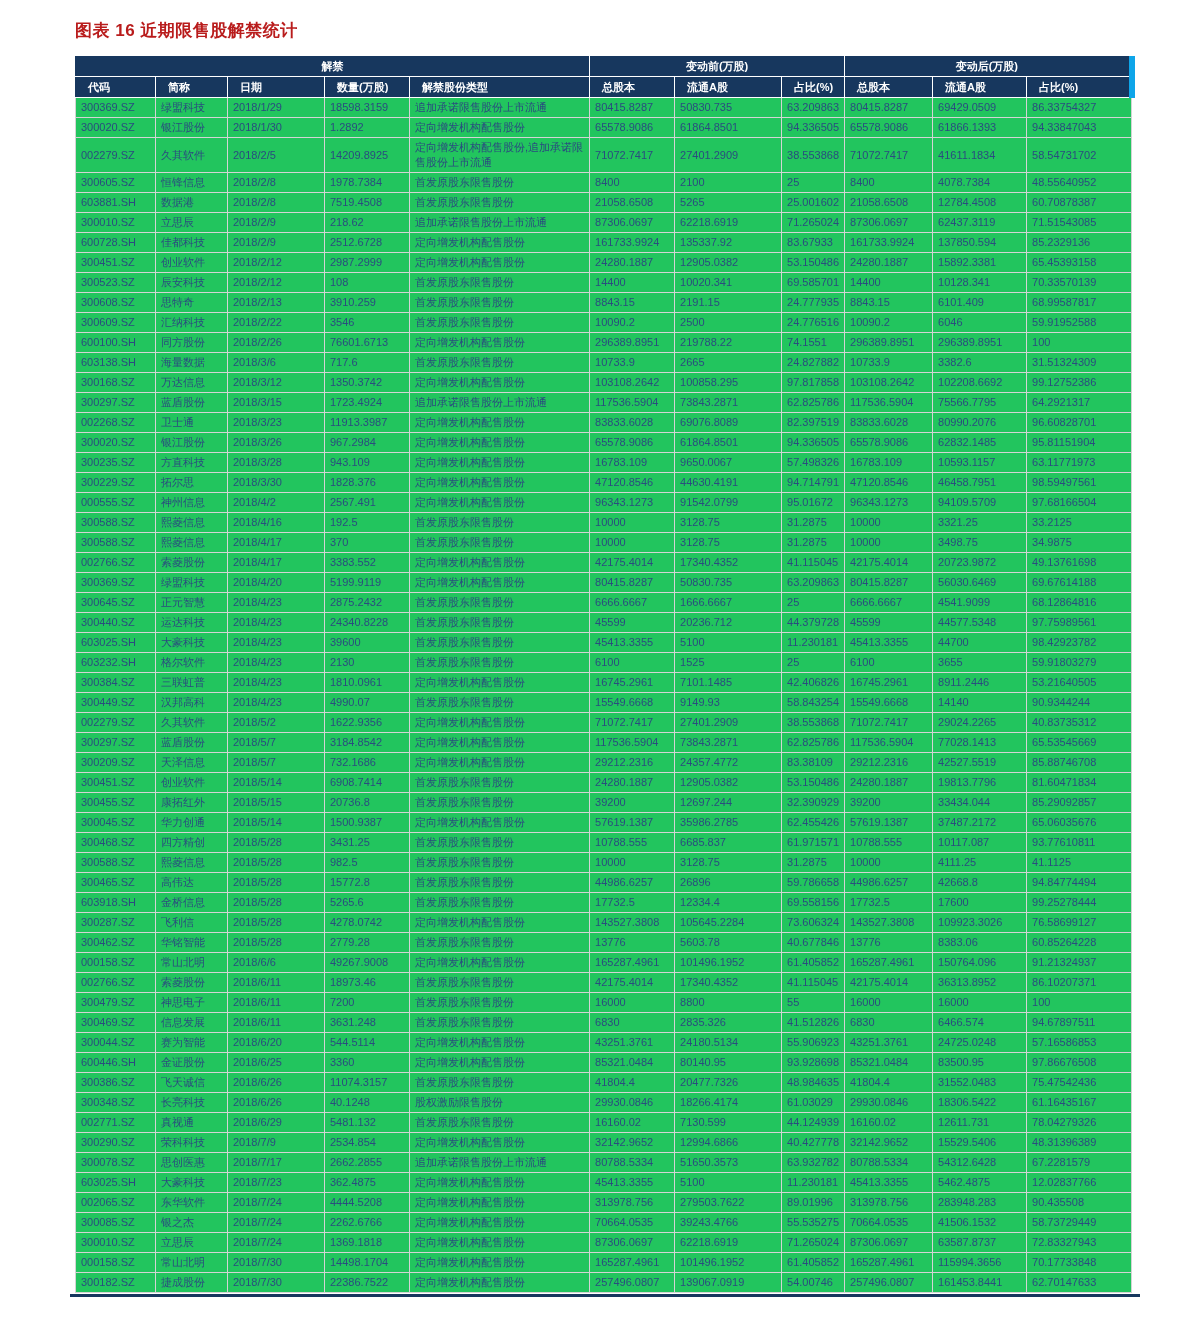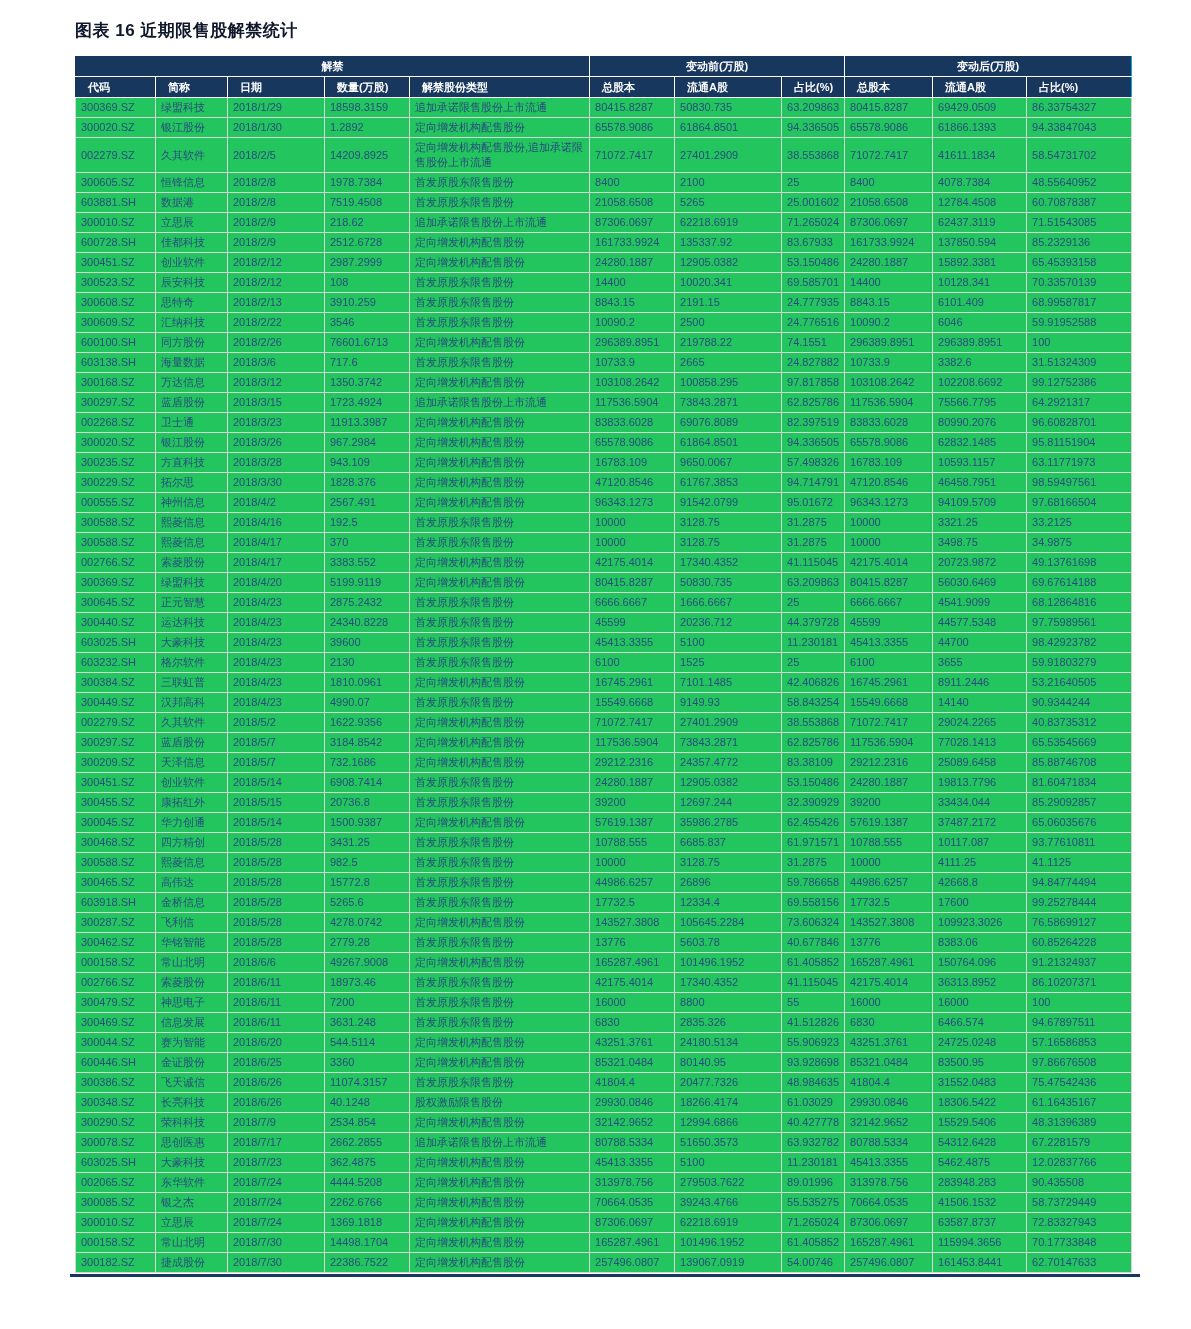--- a/index.html
+++ b/index.html
@@ -1,23 +1,23 @@
 <!DOCTYPE html>
 <html><head>
 <meta charset="utf-8">
 <style>
   html,body{margin:0;padding:0;background:#ffffff;}
   body{width:1191px;height:1329px;font-family:"Liberation Sans","DejaVu Sans",sans-serif;overflow:hidden;}
   .page{padding:20px 0 0 75px;}
-  .chart-title{color:#0f172a;font-weight:bold;font-size:17px;line-height:22px;margin:0 0 14px 0;letter-spacing:0.5px;}
+  .chart-title{color:#b91c1c;font-weight:bold;font-size:17px;line-height:22px;margin:0 0 14px 0;letter-spacing:0.5px;}
   table.unlock-table{border-collapse:collapse;table-layout:fixed;width:1056px;font-size:11px;color:#2A4C7F;}
   thead th{background:#17375E;color:#ffffff;font-weight:bold;text-align:left;padding:3px 12px;font-size:11px;line-height:14px;border:1px solid #ffffff;border-top:none;white-space:nowrap;overflow:hidden;}
   thead tr.group-row th{text-align:center;}
   thead th:first-child{border-left:1px solid #17375E;}
-  thead th:last-child{border-right:1px solid #0ea5e9;}
+  thead th:last-child{border-right:6px solid #0ea5e9;}
   tbody td{border:1px solid #D4D4D4;padding:2px 5px;white-space:nowrap;overflow:hidden;line-height:15px;vertical-align:middle;}
   tbody td.col-type{white-space:normal;}
   tbody tr{background:#22c55e;}
   .bottom-rule{width:1070px;height:3px;background:#17375E;margin-top:1px;margin-left:-5px;}
 </style>
 </head>
 <body>
 
 <div class="page">
 
@@ -292,21 +292,21 @@
           <td>10593.1157</td>
           <td>63.11771973</td>
         </tr>
         <tr>
           <td>300229.SZ</td>
           <td>拓尔思</td>
           <td>2018/3/30</td>
           <td>1828.376</td>
           <td class="col-type">定向增发机构配售股份</td>
           <td>47120.8546</td>
-          <td>61767.3853</td>
+          <td>44630.4191</td>
           <td>94.714791</td>
           <td>47120.8546</td>
           <td>46458.7951</td>
           <td>98.59497561</td>
         </tr>
         <tr>
           <td>000555.SZ</td>
           <td>神州信息</td>
           <td>2018/4/2</td>
           <td>2567.491</td>
@@ -477,21 +477,21 @@
         <tr>
           <td>300209.SZ</td>
           <td>天泽信息</td>
           <td>2018/5/7</td>
           <td>732.1686</td>
           <td class="col-type">定向增发机构配售股份</td>
           <td>29212.2316</td>
           <td>24357.4772</td>
           <td>83.38109</td>
           <td>29212.2316</td>
-          <td>25089.6458</td>
+          <td>42527.5519</td>
           <td>85.88746708</td>
         </tr>
         <tr>
           <td>300451.SZ</td>
           <td>创业软件</td>
           <td>2018/5/14</td>
           <td>6908.7414</td>
           <td class="col-type">首发原股东限售股份</td>
           <td>24280.1887</td>
           <td>12905.0382</td>
@@ -702,20 +702,33 @@
           <td>40.1248</td>
           <td class="col-type">股权激励限售股份</td>
           <td>29930.0846</td>
           <td>18266.4174</td>
           <td>61.03029</td>
           <td>29930.0846</td>
           <td>18306.5422</td>
           <td>61.16435167</td>
         </tr>
         <tr>
+          <td>002771.SZ</td>
+          <td>真视通</td>
+          <td>2018/6/29</td>
+          <td>5481.132</td>
+          <td class="col-type">首发原股东限售股份</td>
+          <td>16160.02</td>
+          <td>7130.599</td>
+          <td>44.124939</td>
+          <td>16160.02</td>
+          <td>12611.731</td>
+          <td>78.04279326</td>
+        </tr>
+        <tr>
           <td>300290.SZ</td>
           <td>荣科科技</td>
           <td>2018/7/9</td>
           <td>2534.854</td>
           <td class="col-type">定向增发机构配售股份</td>
           <td>32142.9652</td>
           <td>12994.6866</td>
           <td>40.427778</td>
           <td>32142.9652</td>
           <td>15529.5406</td>

